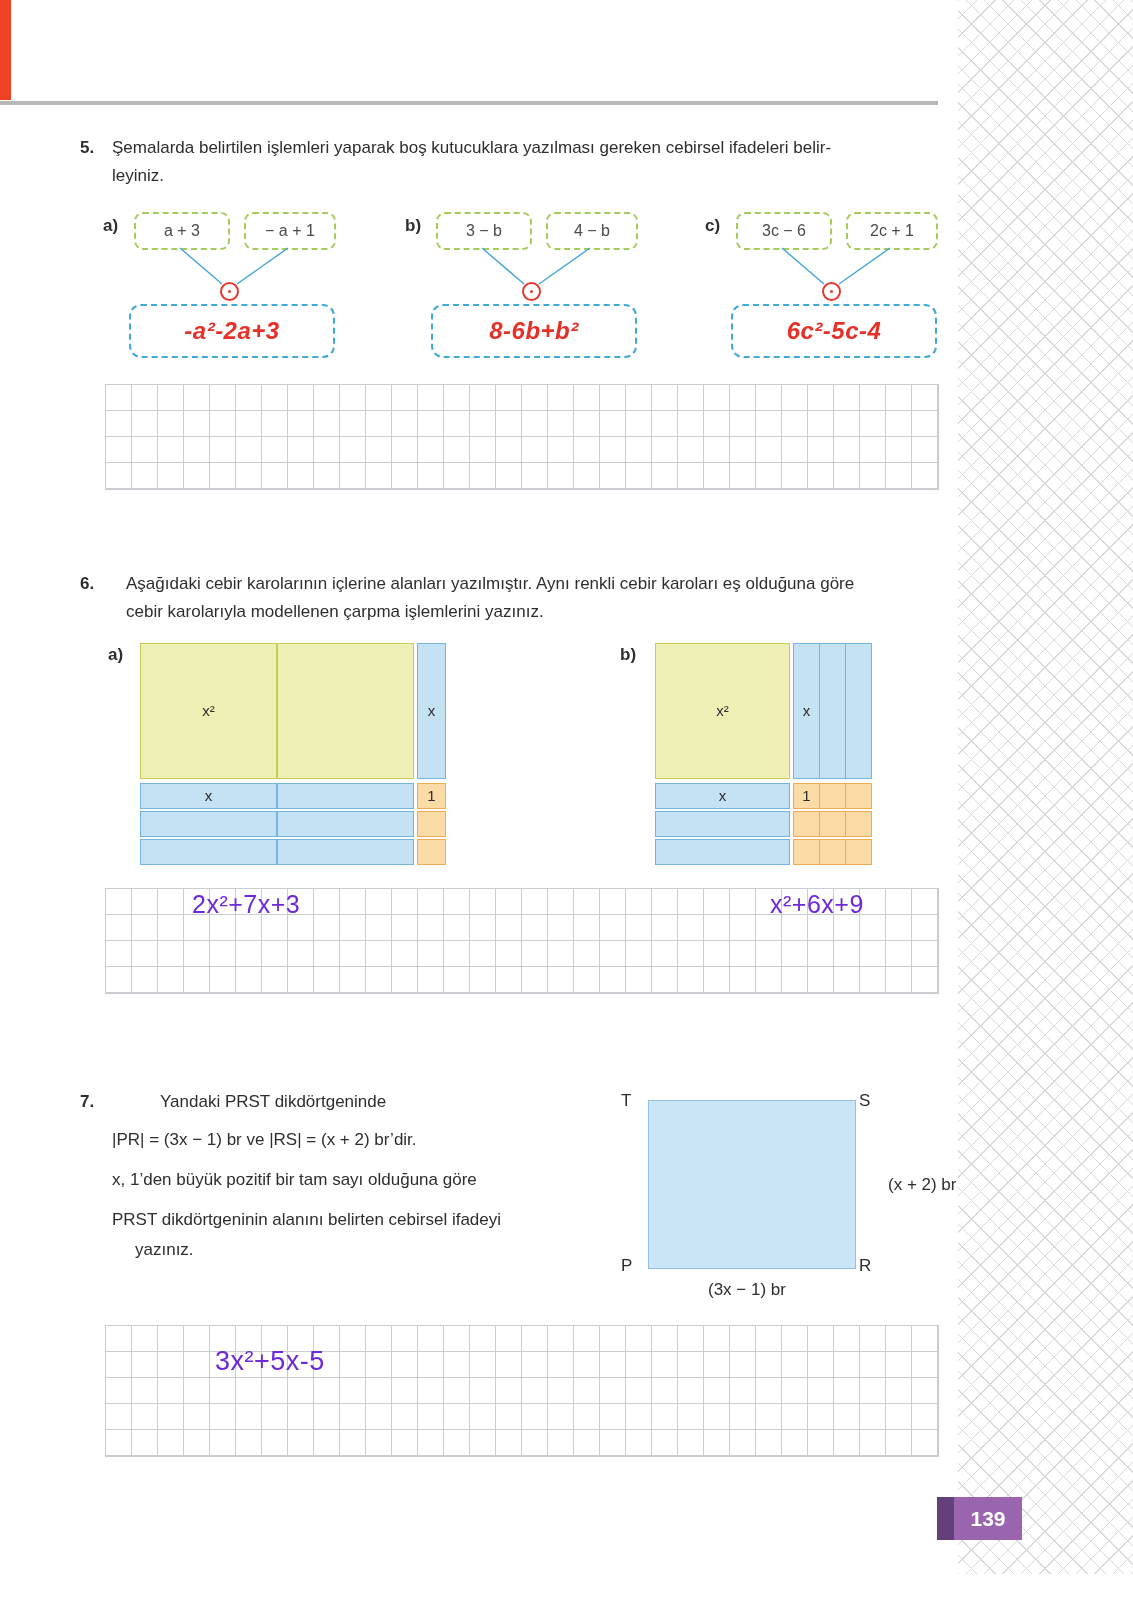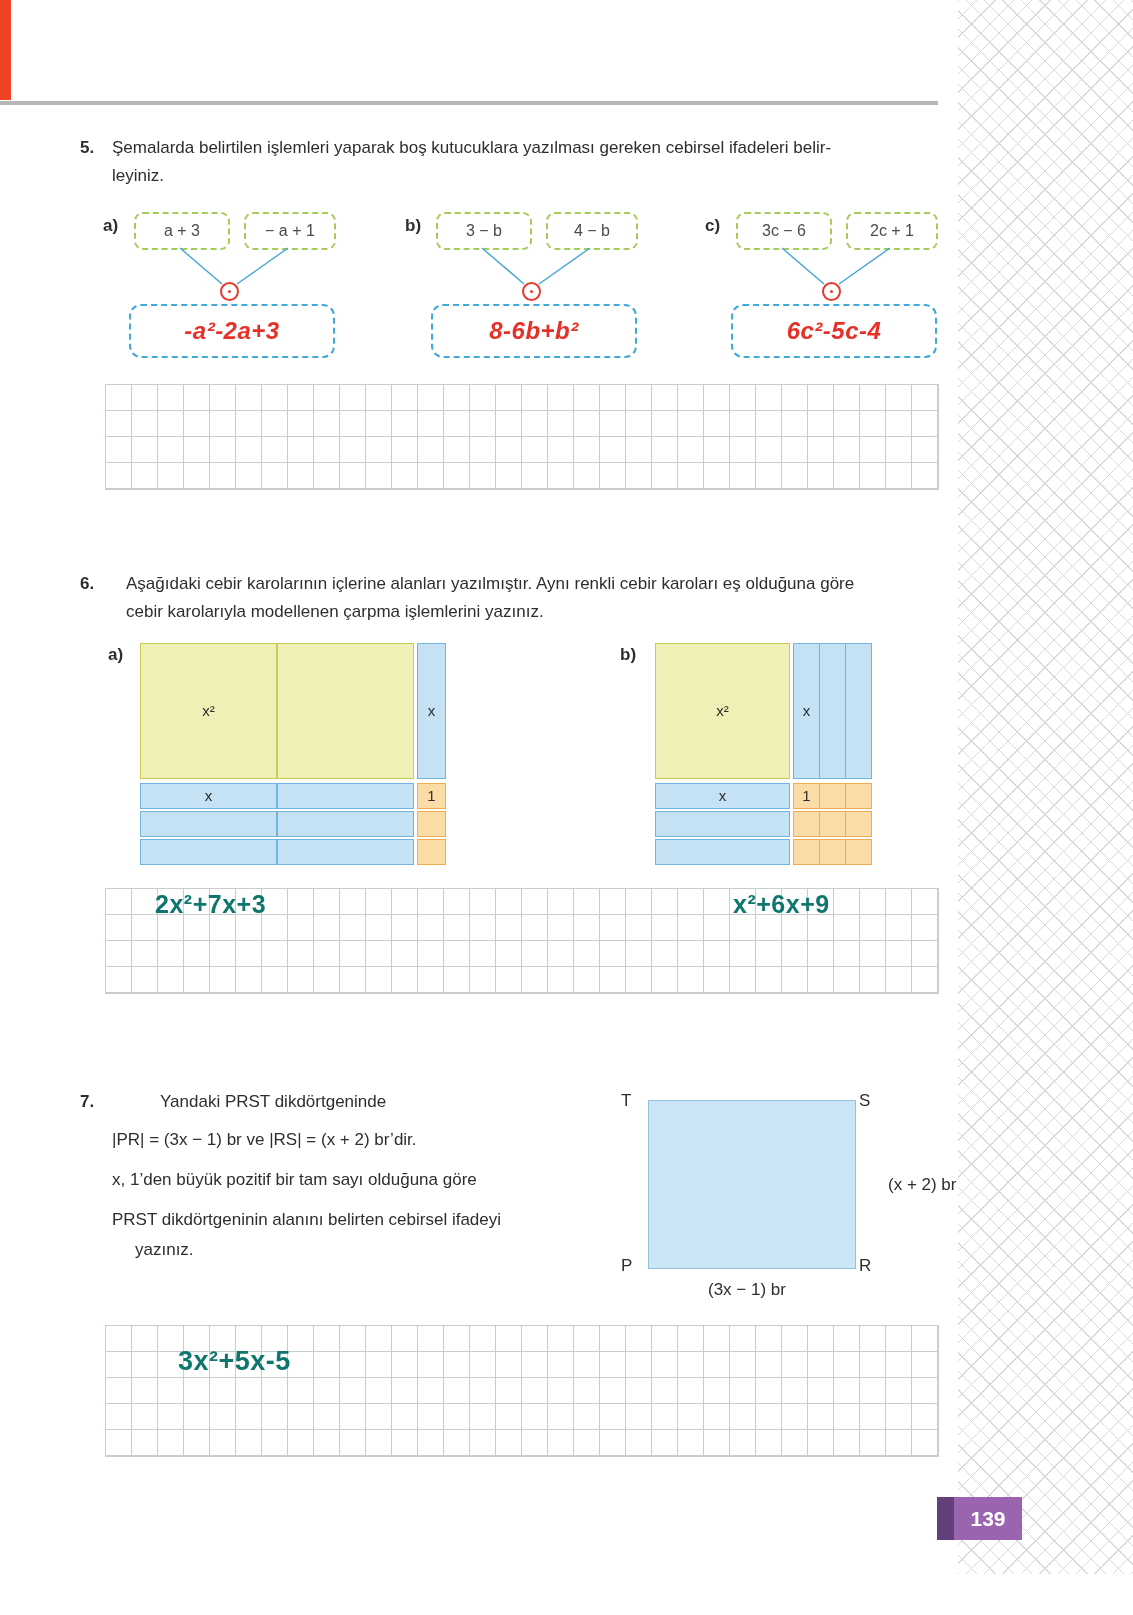--- a/index.html
+++ b/index.html
@@ -20,21 +20,21 @@
       display:flex;align-items:center;justify-content:center;font-size:16px;color:#4b4b4b;background:#fff;}
   .factor-1{left:33px;width:92px;}
   .factor-2{left:143px;width:88px;}
   .connector{position:absolute;left:0;top:0;}
   .connector line{stroke:#44a5d6;stroke-width:1.4;}
   .mult-circle{position:absolute;left:119px;top:74px;width:15px;height:15px;border:2px solid #e8392e;border-radius:50%;background:#fff;}
   .mult-circle::after{content:"";position:absolute;left:50%;top:50%;width:3px;height:3px;margin:-1.5px 0 0 -1.5px;border-radius:50%;background:#e8392e;}
   .result-box{position:absolute;left:28px;top:96px;width:202px;height:50px;border:2px dashed #3fa9d8;border-radius:12px;
       display:flex;align-items:center;justify-content:center;background:#fff;}
   .answer-red{color:#e63128;font-weight:bold;font-size:24px;letter-spacing:0.5px;font-style:italic;}
-  .answer-free{position:absolute;color:#0f766e;font-weight:bold;font-size:25px;letter-spacing:0.5px;}
+  .answer-free{position:absolute;color:#6d28d9;font-weight:normal;font-size:25px;letter-spacing:0.5px;margin-left:37px;}
   .answer-grid{position:absolute;
       background-image:
         repeating-linear-gradient(90deg,#c9cdd2 0,#c9cdd2 1px,transparent 1px,transparent 26px),
         repeating-linear-gradient(180deg,#c9cdd2 0,#c9cdd2 1px,transparent 1px,transparent 26px);
       border-right:1px solid #c9cdd2;border-bottom:1px solid #c9cdd2;}
   .tiles{position:absolute;}
   .tile{position:absolute;box-sizing:border-box;}
   .tile.yellow{background:#eff0b5;border:1px solid #c9cd56;}
   .tile.blue{background:#c5e1f4;border:1px solid #74b4dd;}
   .tile.orange{background:#fbdba6;border:1px solid #edab52;}

